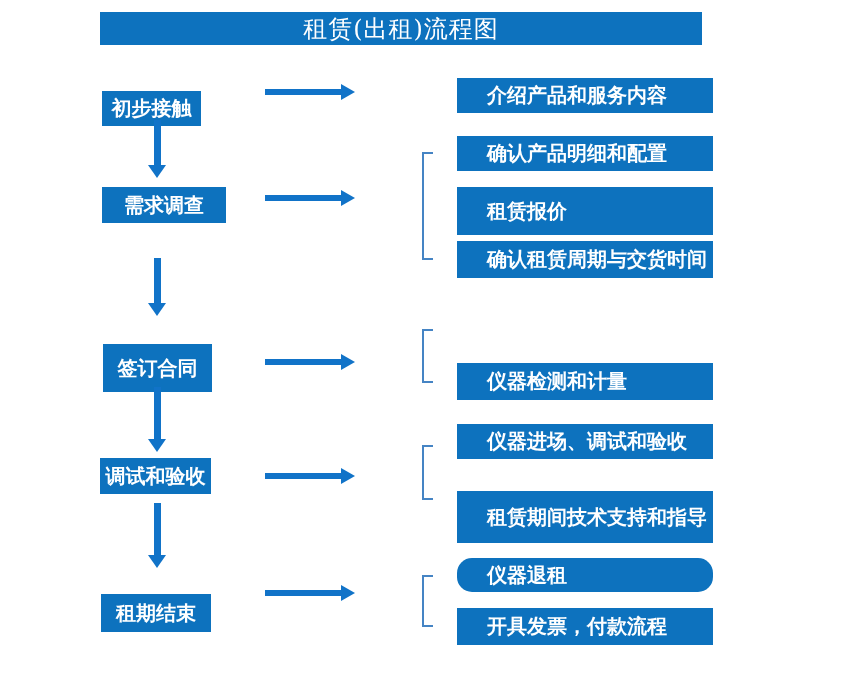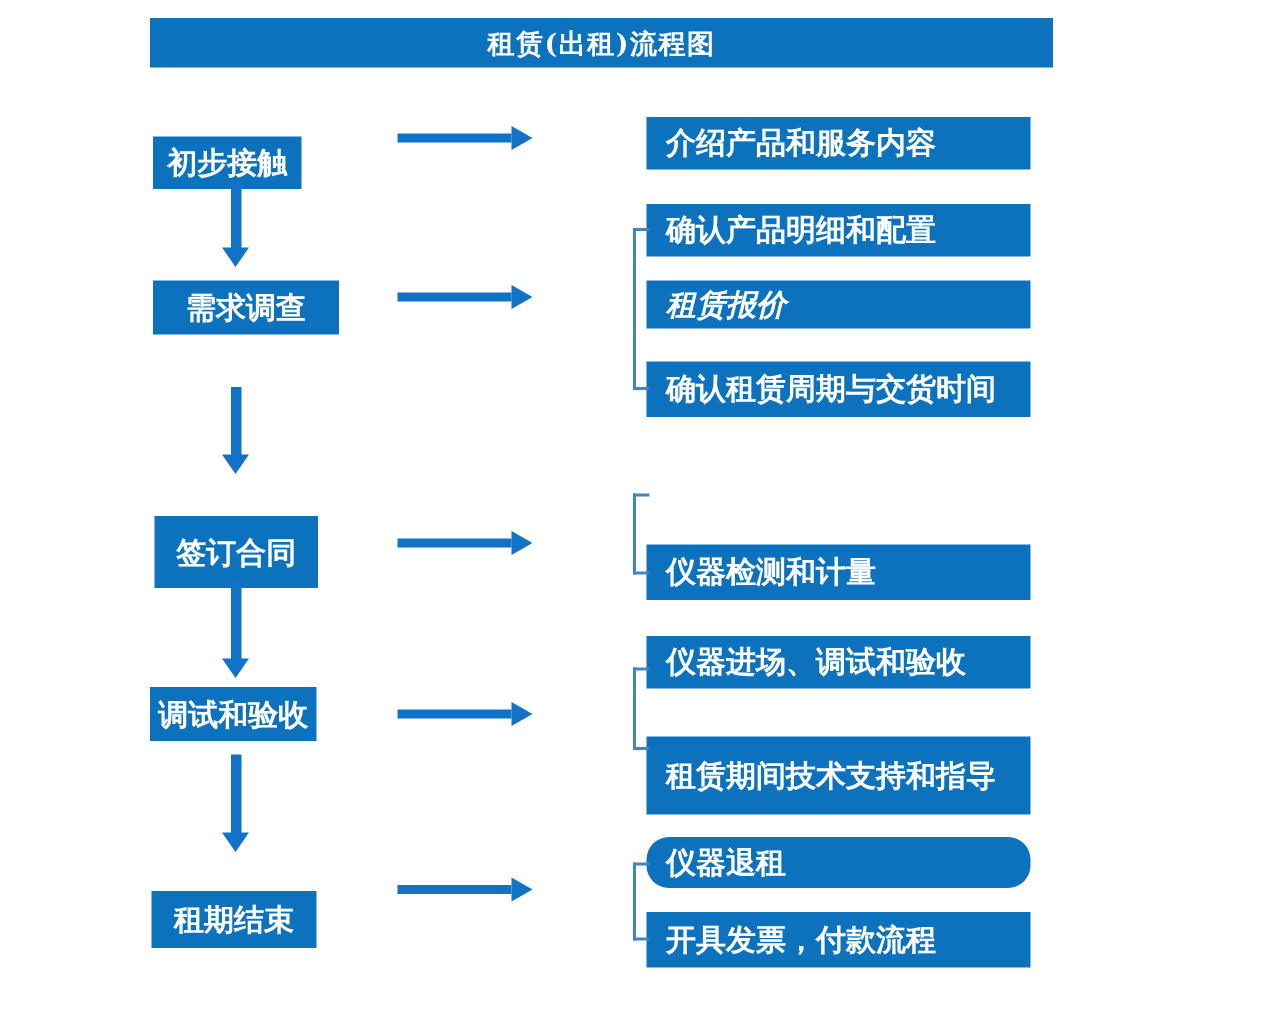--- a/index.html
+++ b/index.html
@@ -8,29 +8,29 @@
     --bracket:#4584c4;
     --text:#ffffff;
   }
   html,body{margin:0;padding:0;background:#ffffff;}
   body{font-family:"DejaVu Serif","Liberation Serif",serif;}
   .canvas{position:relative;width:844px;height:688px;background:#ffffff;overflow:hidden;}
   .title{
     position:absolute;left:100px;top:12px;width:602px;height:33px;
     background:var(--box-fill);color:var(--text);
     display:flex;align-items:center;justify-content:center;
-    font-size:18px;font-weight:bold;letter-spacing:1px;
+    font-size:24px;font-weight:normal;letter-spacing:1px;
   }
   .box{
     position:absolute;background:var(--box-fill);color:var(--text);
     font-weight:bold;font-size:20px;box-sizing:border-box;
     display:flex;align-items:center;
   }
   .stage{justify-content:center;text-align:center;}
-  .detail{left:431px;width:256px;padding-left:13px;justify-content:flex-start;}
+  .detail{left:457px;width:256px;padding-left:30px;justify-content:flex-start;}
   .arrow-h{position:absolute;left:265px;width:90px;height:16px;}
   .arrow-h .shaft{position:absolute;left:0;top:5px;width:76px;height:6px;background:var(--arrow);}
   .arrow-h .head{position:absolute;left:76px;top:0;width:0;height:0;
     border-left:14px solid var(--arrow);border-top:8px solid transparent;border-bottom:8px solid transparent;}
   .arrow-v{position:absolute;left:148px;width:18px;}
   .arrow-v .shaft{position:absolute;left:6px;top:0;width:7px;height:calc(100% - 12px);background:var(--arrow);}
   .arrow-v .head{position:absolute;bottom:0;left:0;width:0;height:0;
     border-top:13px solid var(--arrow);border-left:9px solid transparent;border-right:9px solid transparent;}
   .bracket{position:absolute;left:422px;width:11px;box-sizing:border-box;
     border:2px solid var(--bracket);border-right:none;}
@@ -44,21 +44,21 @@
 
   <div class="box stage" style="left:102px;top:91px;width:99px;height:35px;">初步接触</div>
   <div class="box stage" style="left:102px;top:187px;width:124px;height:36px;">需求调查</div>
   <div class="box stage" style="left:103px;top:344px;width:109px;height:48px;">签订合同</div>
   <div class="box stage" style="left:100px;top:458px;width:111px;height:36px;">调试和验收</div>
   <div class="box stage" style="left:101px;top:574px;width:110px;height:38px;margin-top:20px;">租期结束</div>
 
   <div class="box detail" style="top:78px;height:35px;">介绍产品和服务内容</div>
 
   <div class="box detail" style="top:136px;height:35px;">确认产品明细和配置</div>
-  <div class="box detail" style="top:187px;height:32px;font-style:italic;">租赁报价</div>
+  <div class="box detail" style="top:187px;height:48px;">租赁报价</div>
   <div class="box detail" style="top:241px;height:37px;">确认租赁周期与交货时间</div>
 
   <div class="box detail" style="top:363px;height:37px;">仪器检测和计量</div>
 
   <div class="box detail" style="top:424px;height:35px;">仪器进场、调试和验收</div>
   <div class="box detail" style="top:491px;height:52px;">租赁期间技术支持和指导</div>
 
   <div class="box detail" style="top:558px;height:34px;border-radius:15px;">仪器退租</div>
   <div class="box detail" style="top:608px;height:37px;">开具发票，付款流程</div>
 

